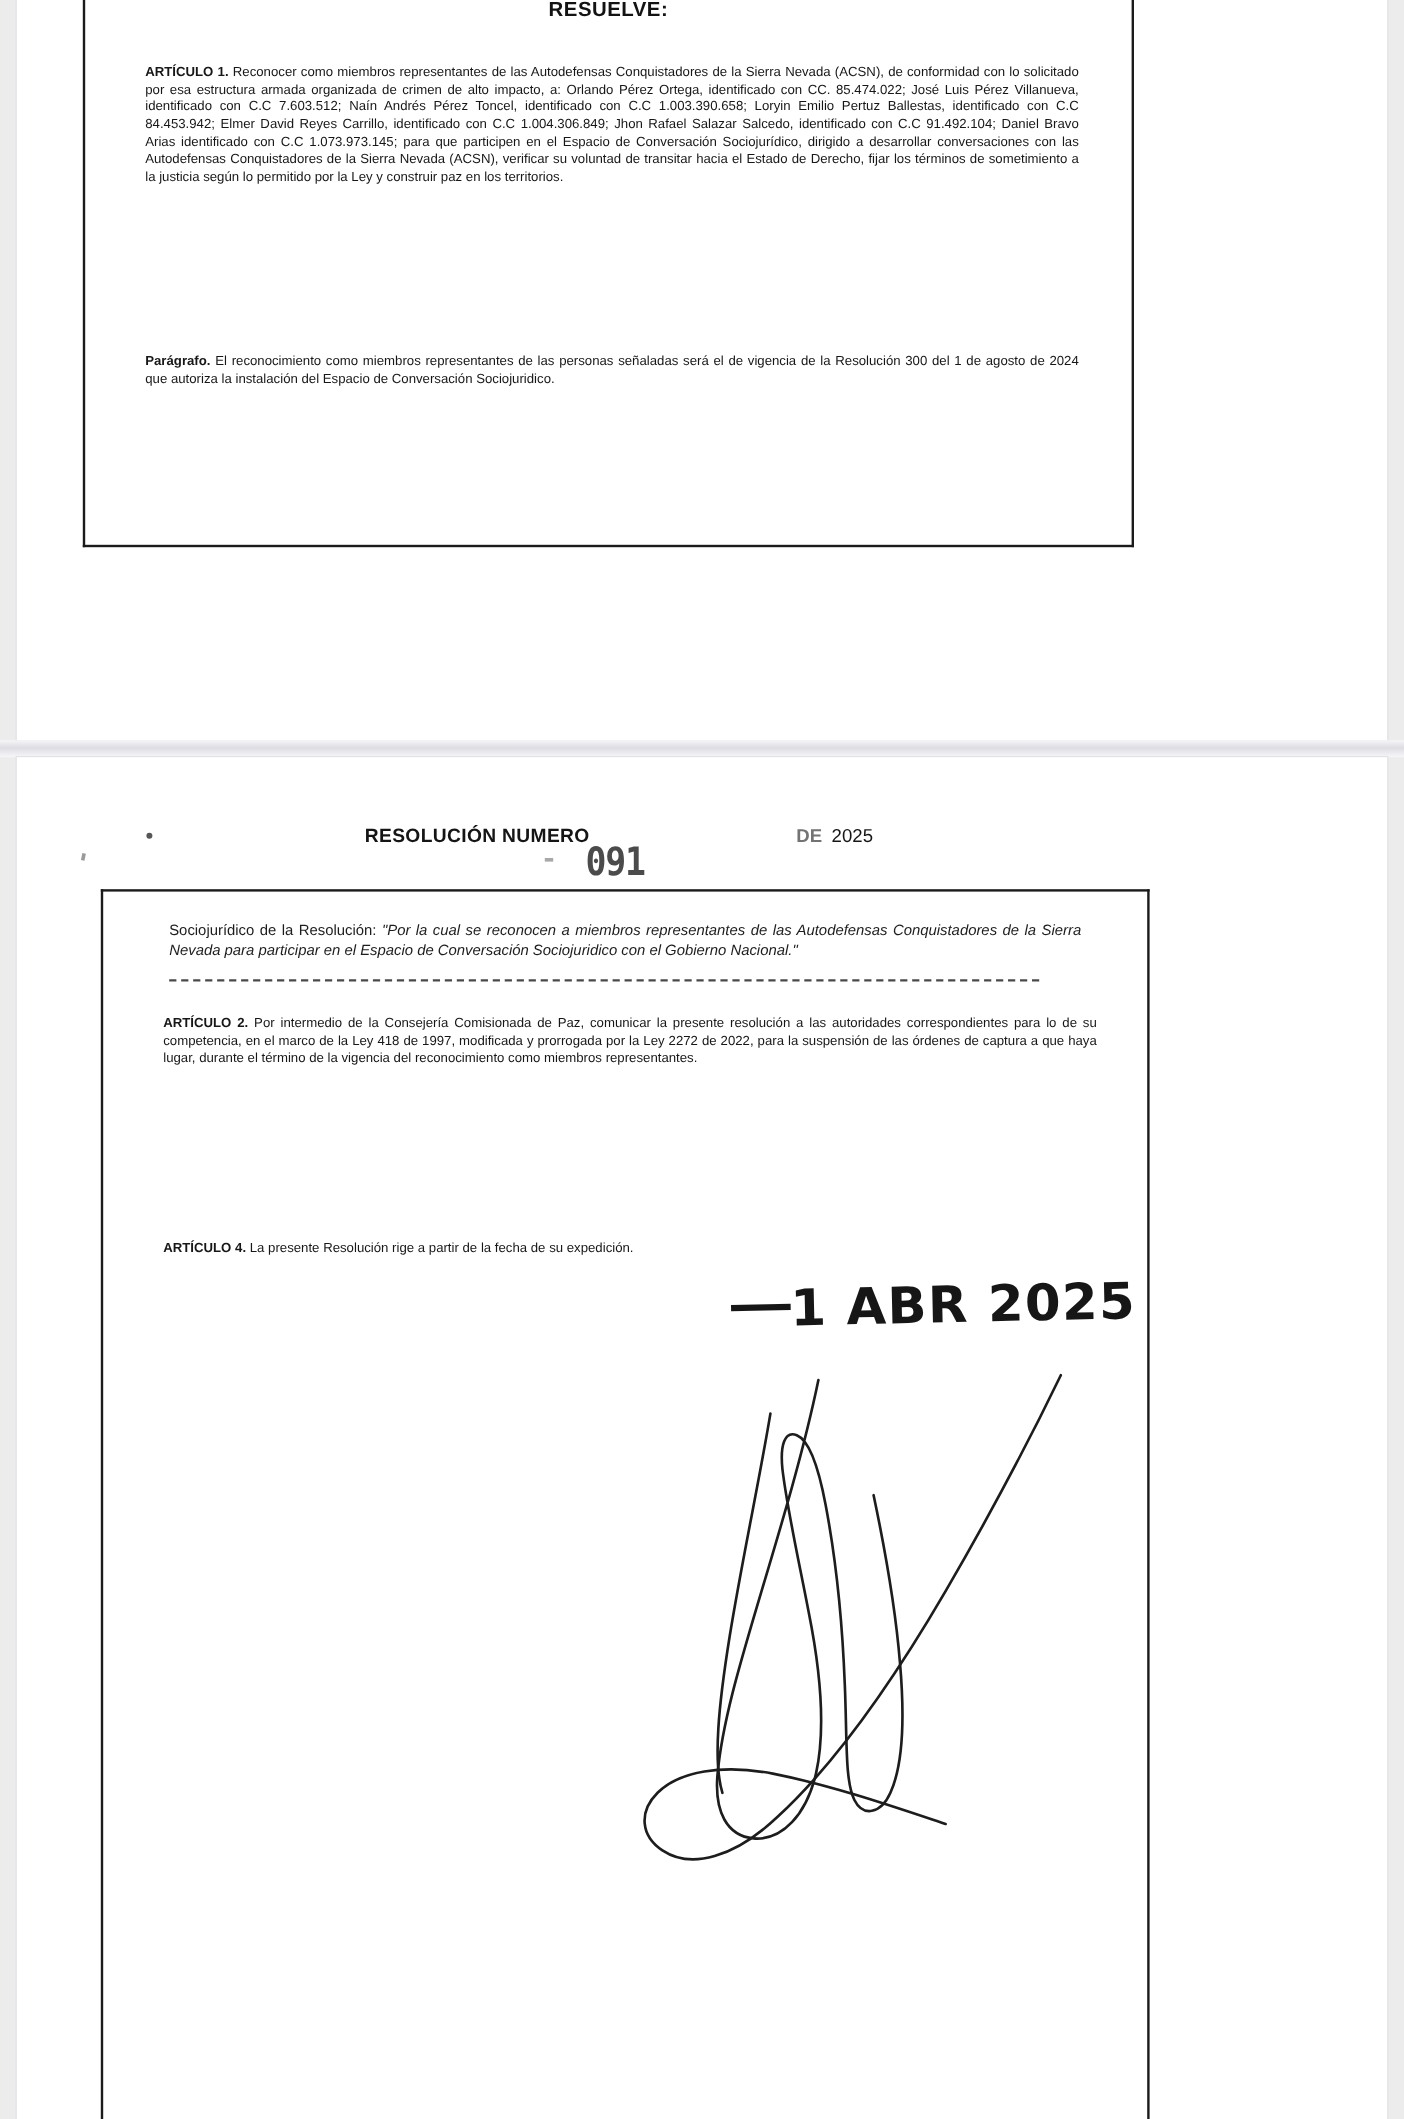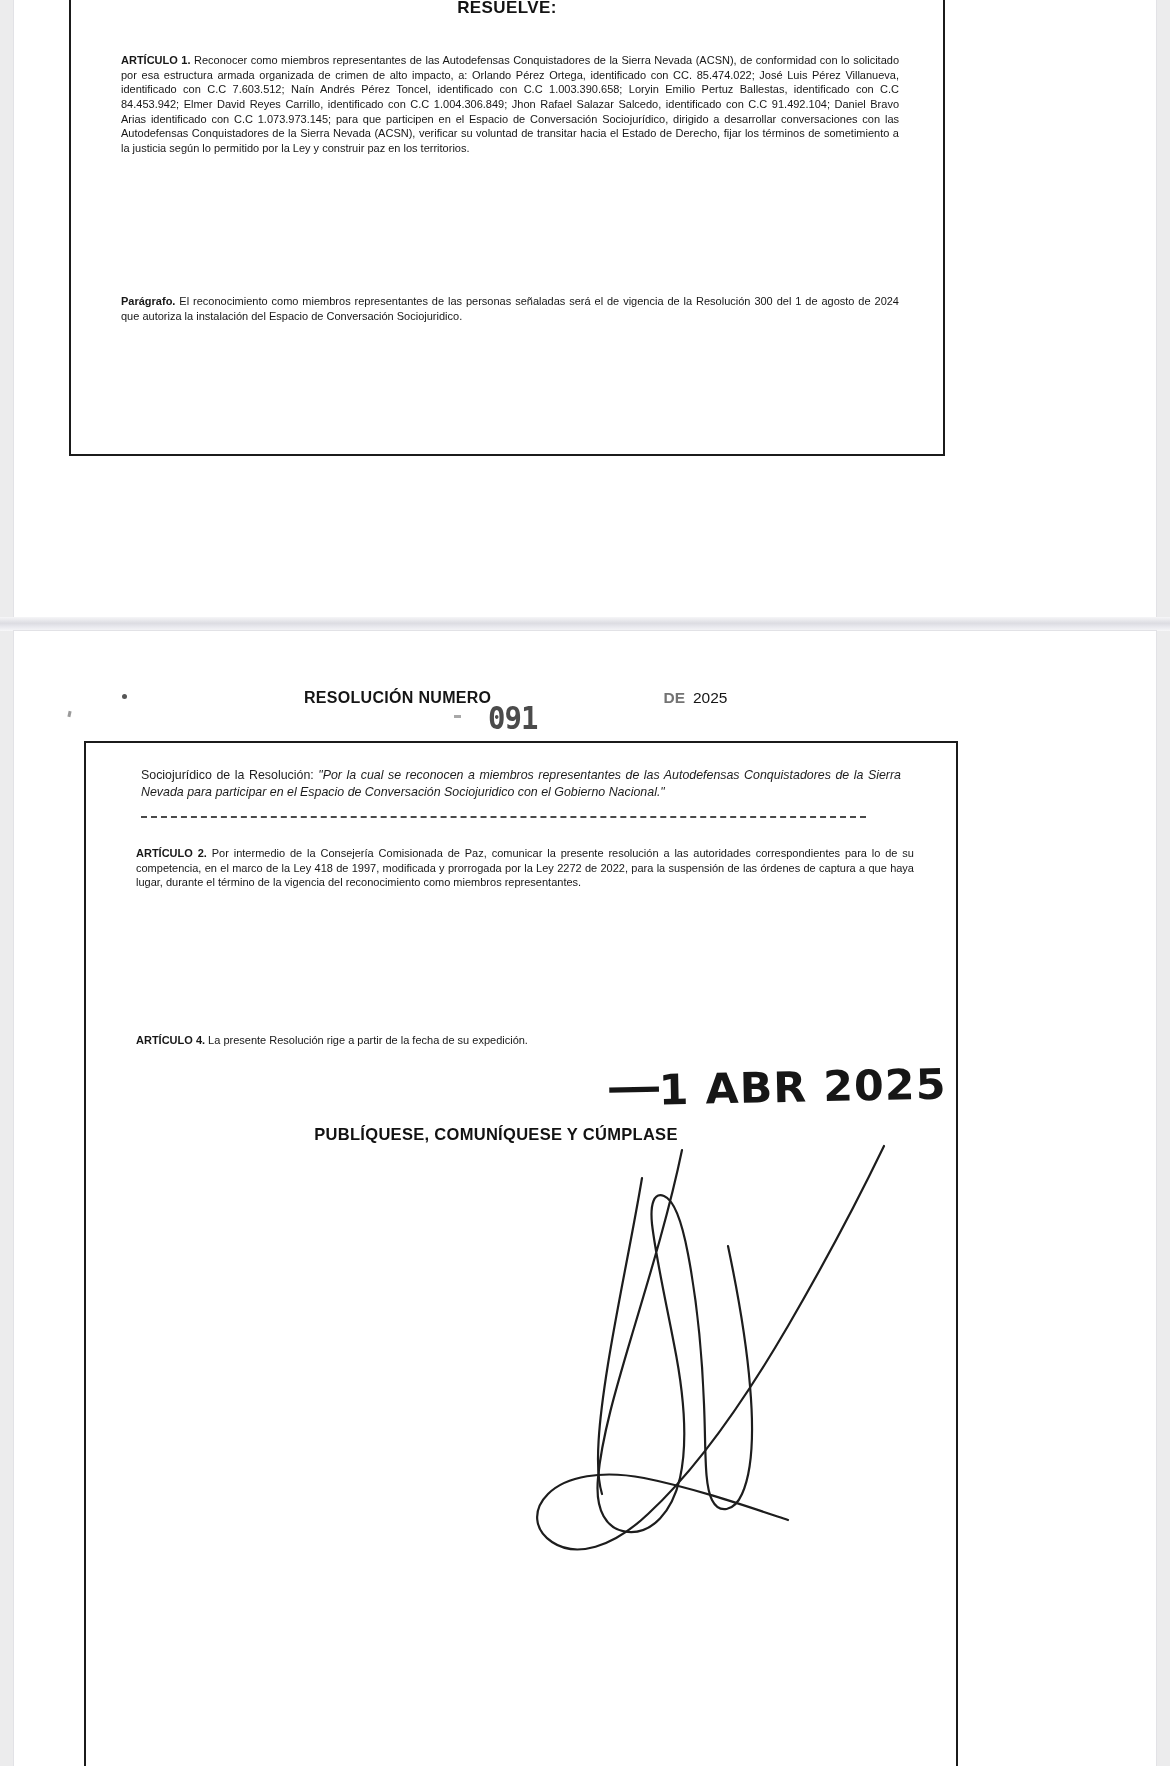--- a/index.html
+++ b/index.html
@@ -309,21 +309,20 @@
 
 
       <div class="doc-text p-art4">
         <b>ARTÍCULO 4.</b><span> La presente Resolución rige a partir de la fecha de su expedición.</span>
       </div>
 
       <div class="date-stamp">
         <span class="dash">—</span><span>1 ABR 2025</span>
       </div>
 
-      <div class="publiquese">PUBLÍQUESE, COMUNÍQUESE Y CÚMPLASE</div>
 
 
       <div class="signature">
         <svg viewBox="0 0 480 420" fill="none" xmlns="http://www.w3.org/2000/svg" aria-hidden="true">
           <g stroke="#1d1d1d" stroke-width="2.2" stroke-linecap="round" stroke-linejoin="round" fill="none">
             <path d="M266 12 C254 70, 236 130, 218 190 C202 244, 186 296, 182 340 C179 372, 190 392, 212 394
                      C236 396, 256 374, 264 340 C272 304, 268 256, 258 206 C250 164, 240 120, 236 86
                      C234 66, 238 54, 248 58 C258 62, 266 84, 272 116 C280 158, 286 214, 288 266
                      C290 312, 288 346, 296 362 C303 376, 318 374, 326 356 C336 334, 338 294, 334 248
                      C330 198, 320 146, 312 108"></path>

